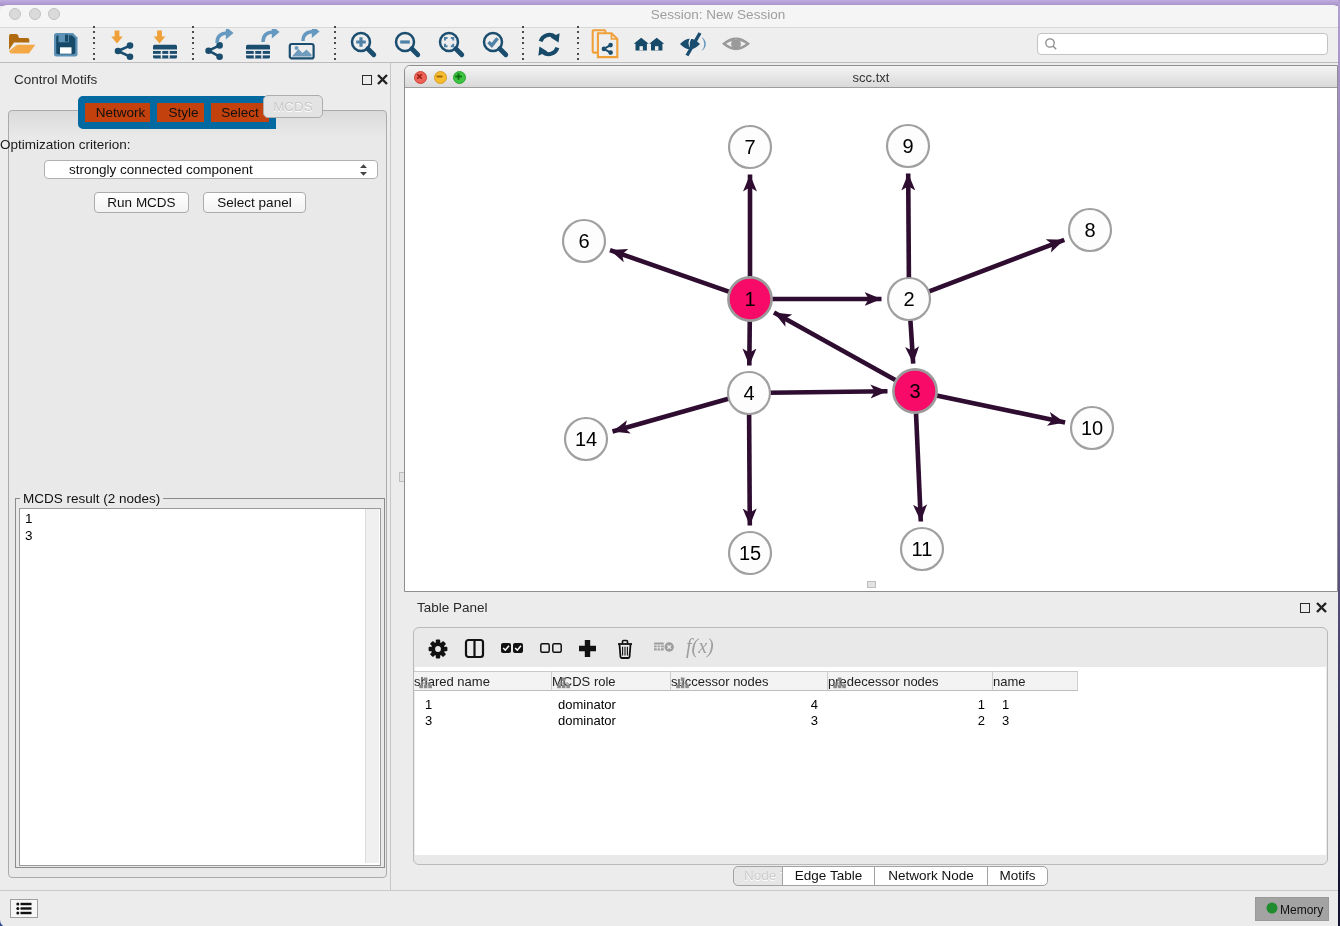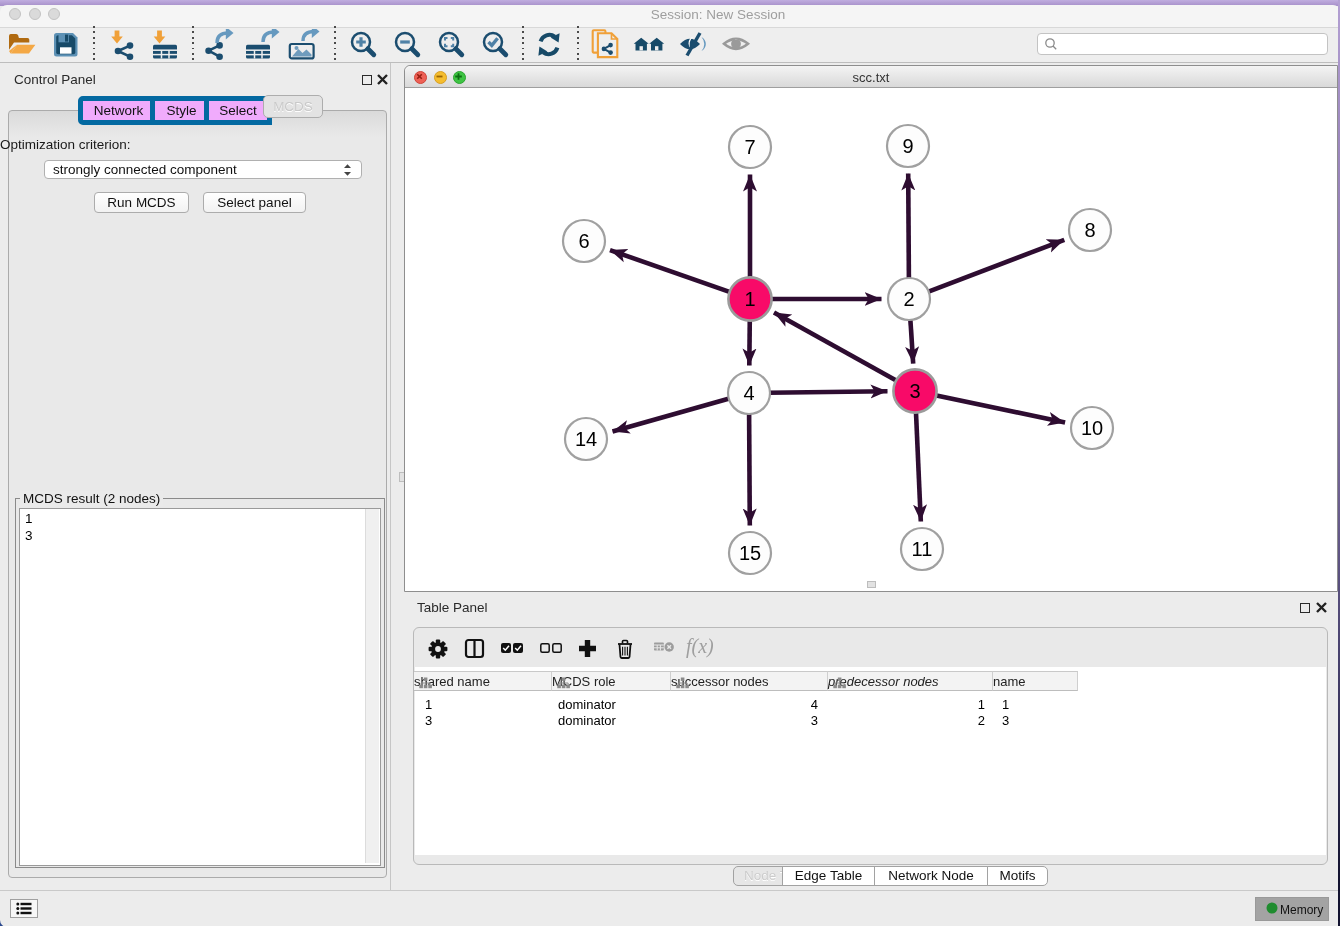--- a/index.html
+++ b/index.html
@@ -14,29 +14,29 @@
 #title{left:0;top:7px;width:1340px;text-align:center;font-size:13.5px;color:#9e9e9e;margin-left:48px;}
 #toolbar{left:0;top:28px;width:1340px;height:34px;background:#eeeeee;}
 #toolbarline{left:0;top:62px;width:1340px;height:1px;background:#bdbdbd;}
 .sep{position:absolute;top:26px;height:34px;width:2px;background-image:repeating-linear-gradient(#4a4a4a 0 1.8px,rgba(0,0,0,0) 1.8px 5.4px);}
 .ticon{position:absolute;top:29px;}
 #searchbox{left:1037px;top:33px;width:289px;height:20px;background:#fff;
   border:1px solid #c3c3c3;border-radius:4px;}
 
 #cp-title{left:14px;top:72px;font-size:13.5px;color:#2a2a2a;}
 .flicon{position:absolute;width:7.5px;height:7.5px;border:1.4px solid #2a2a2a;background:transparent;}
-.tab{position:absolute;top:96px;height:19px;background:#f0abfc;border:5px solid #0369a1;
+.tab{position:absolute;top:96px;height:19px;background:#c2410c;border:7px solid #0369a1;
   font-size:13.5px;color:#111;text-align:center;line-height:19px;}
 #tab-mcds{top:95px;height:21px;background:#e3e3e3;border:1px solid #adadad;border-radius:5px;
   color:#c9c9c9;text-shadow:0 1px 0 #ffffff;line-height:21px;}
 #cp-content{left:8px;top:110px;width:377px;height:766px;border:1px solid #ababab;
   border-radius:4px;background:linear-gradient(#dadada,#e9e9e9 26px);}
 #optlabel{left:0;top:137px;width:385px;text-align:left;font-size:13.5px;color:#1a1a1a;}
 #combo{left:44px;top:160px;width:308px;height:17px;background:#fff;border:1px solid #b0b0b0;
-  border-radius:4px;font-size:13.5px;color:#111;line-height:17px;padding-left:8px;}
+  border-radius:4px;font-size:13.5px;color:#111;line-height:17px;padding-left:24px;}
 .btn{position:absolute;top:192px;height:19px;background:linear-gradient(#ffffff,#f2f2f2);
   border:1px solid #acacac;border-radius:4px;font-size:13.5px;color:#111;
   text-align:center;line-height:19px;}
 #groupbox{left:15px;top:498px;width:368px;height:368px;border:1px solid #8a8a8a;}
 #grouplabel{left:20px;top:491px;background:#eaeaea;padding:0 3px;font-size:13.5px;color:#111;}
 #resultbox{left:19px;top:508px;width:360px;height:356px;background:#fff;border:1px solid #9a9a9a;
   font-size:13.5px;color:#000;}
 #resultscroll{left:365px;top:509px;width:13px;height:354px;background:#f0f0f0;border-left:1px solid #dcdcdc;}
 
 #vgrip{left:399px;top:472px;width:5px;height:8px;background:#e2e2e2;border:1px solid #bdbdbd;}
@@ -205,21 +205,21 @@
 <div class="abs sep" style="left:522px;"></div>
 <div class="abs sep" style="left:577px;"></div>
 <div class="abs" id="toolbarline"></div>
 <div class="abs" id="searchbox">
   <svg width="16" height="16" style="position:absolute;left:5px;top:2px;" viewBox="0 0 16 16">
    <circle cx="7" cy="7" r="4.2" fill="none" stroke="#8a8a8a" stroke-width="1.3"></circle>
    <line x1="10" y1="10" x2="13.2" y2="13.2" stroke="#8a8a8a" stroke-width="1.3"></line>
   </svg>
 </div>
 
-<div class="abs" id="cp-title">Control Panel</div>
+<div class="abs" id="cp-title">Control Motifs</div>
 <div class="abs flicon" style="left:362px;top:75px;"></div>
 <svg class="abs" style="left:376px;top:73px;" width="13" height="13" viewBox="0 0 13 13">
   <path d="M2 2 L11 11 M11 2 L2 11" stroke="#222" stroke-width="2.4"></path>
   </svg>
 <div class="abs" id="cp-content"></div>
 <div class="abs tab" style="left:78px;width:71px;border-radius:5px 0 0 5px;">Network</div>
 <div class="abs tab" style="left:150px;width:53px;">Style</div>
 <div class="abs tab" style="left:204px;width:58px;">Select</div>
 <div class="abs tab" id="tab-mcds" style="left:263px;width:58px;">MCDS</div>
 <div class="abs" id="optlabel">Optimization criterion:</div>
@@ -396,21 +396,21 @@
     </svg>MCDS role</div>
 <div class="abs thcell" style="left:671px;width:156px;"><svg width="13" height="12" style="position:absolute;left:5px;top:5px;" viewBox="0 0 13 12">
       <g fill="#8a8a8a">
         <rect x="4.8" y="0.5" width="3.6" height="3.4"></rect>
         <rect x="0.3" y="7.6" width="3.6" height="3.6"></rect>
         <rect x="4.8" y="7.6" width="3.6" height="3.6"></rect>
         <rect x="9.3" y="7.6" width="3.6" height="3.6"></rect>
       </g>
       <path d="M6.6 3.9 V6 M2.1 7.6 V6 H11.1 V7.6 M6.6 6 V7.6" stroke="#8a8a8a" fill="none" stroke-width="1"></path>
     </svg>successor nodes</div>
-<div class="abs thcell" style="left:828px;width:164px;font-style:italic;"><svg width="13" height="12" style="position:absolute;left:5px;top:5px;" viewBox="0 0 13 12">
+<div class="abs thcell" style="left:828px;width:164px;"><svg width="13" height="12" style="position:absolute;left:5px;top:5px;" viewBox="0 0 13 12">
       <g fill="#8a8a8a">
         <rect x="4.8" y="0.5" width="3.6" height="3.4"></rect>
         <rect x="0.3" y="7.6" width="3.6" height="3.6"></rect>
         <rect x="4.8" y="7.6" width="3.6" height="3.6"></rect>
         <rect x="9.3" y="7.6" width="3.6" height="3.6"></rect>
       </g>
       <path d="M6.6 3.9 V6 M2.1 7.6 V6 H11.1 V7.6 M6.6 6 V7.6" stroke="#8a8a8a" fill="none" stroke-width="1"></path>
     </svg>predecessor nodes</div>
 <div class="abs thcell" style="left:993px;width:84px;">name</div>
 <div class="abs cell" style="left:425px;top:697px;">1</div>

